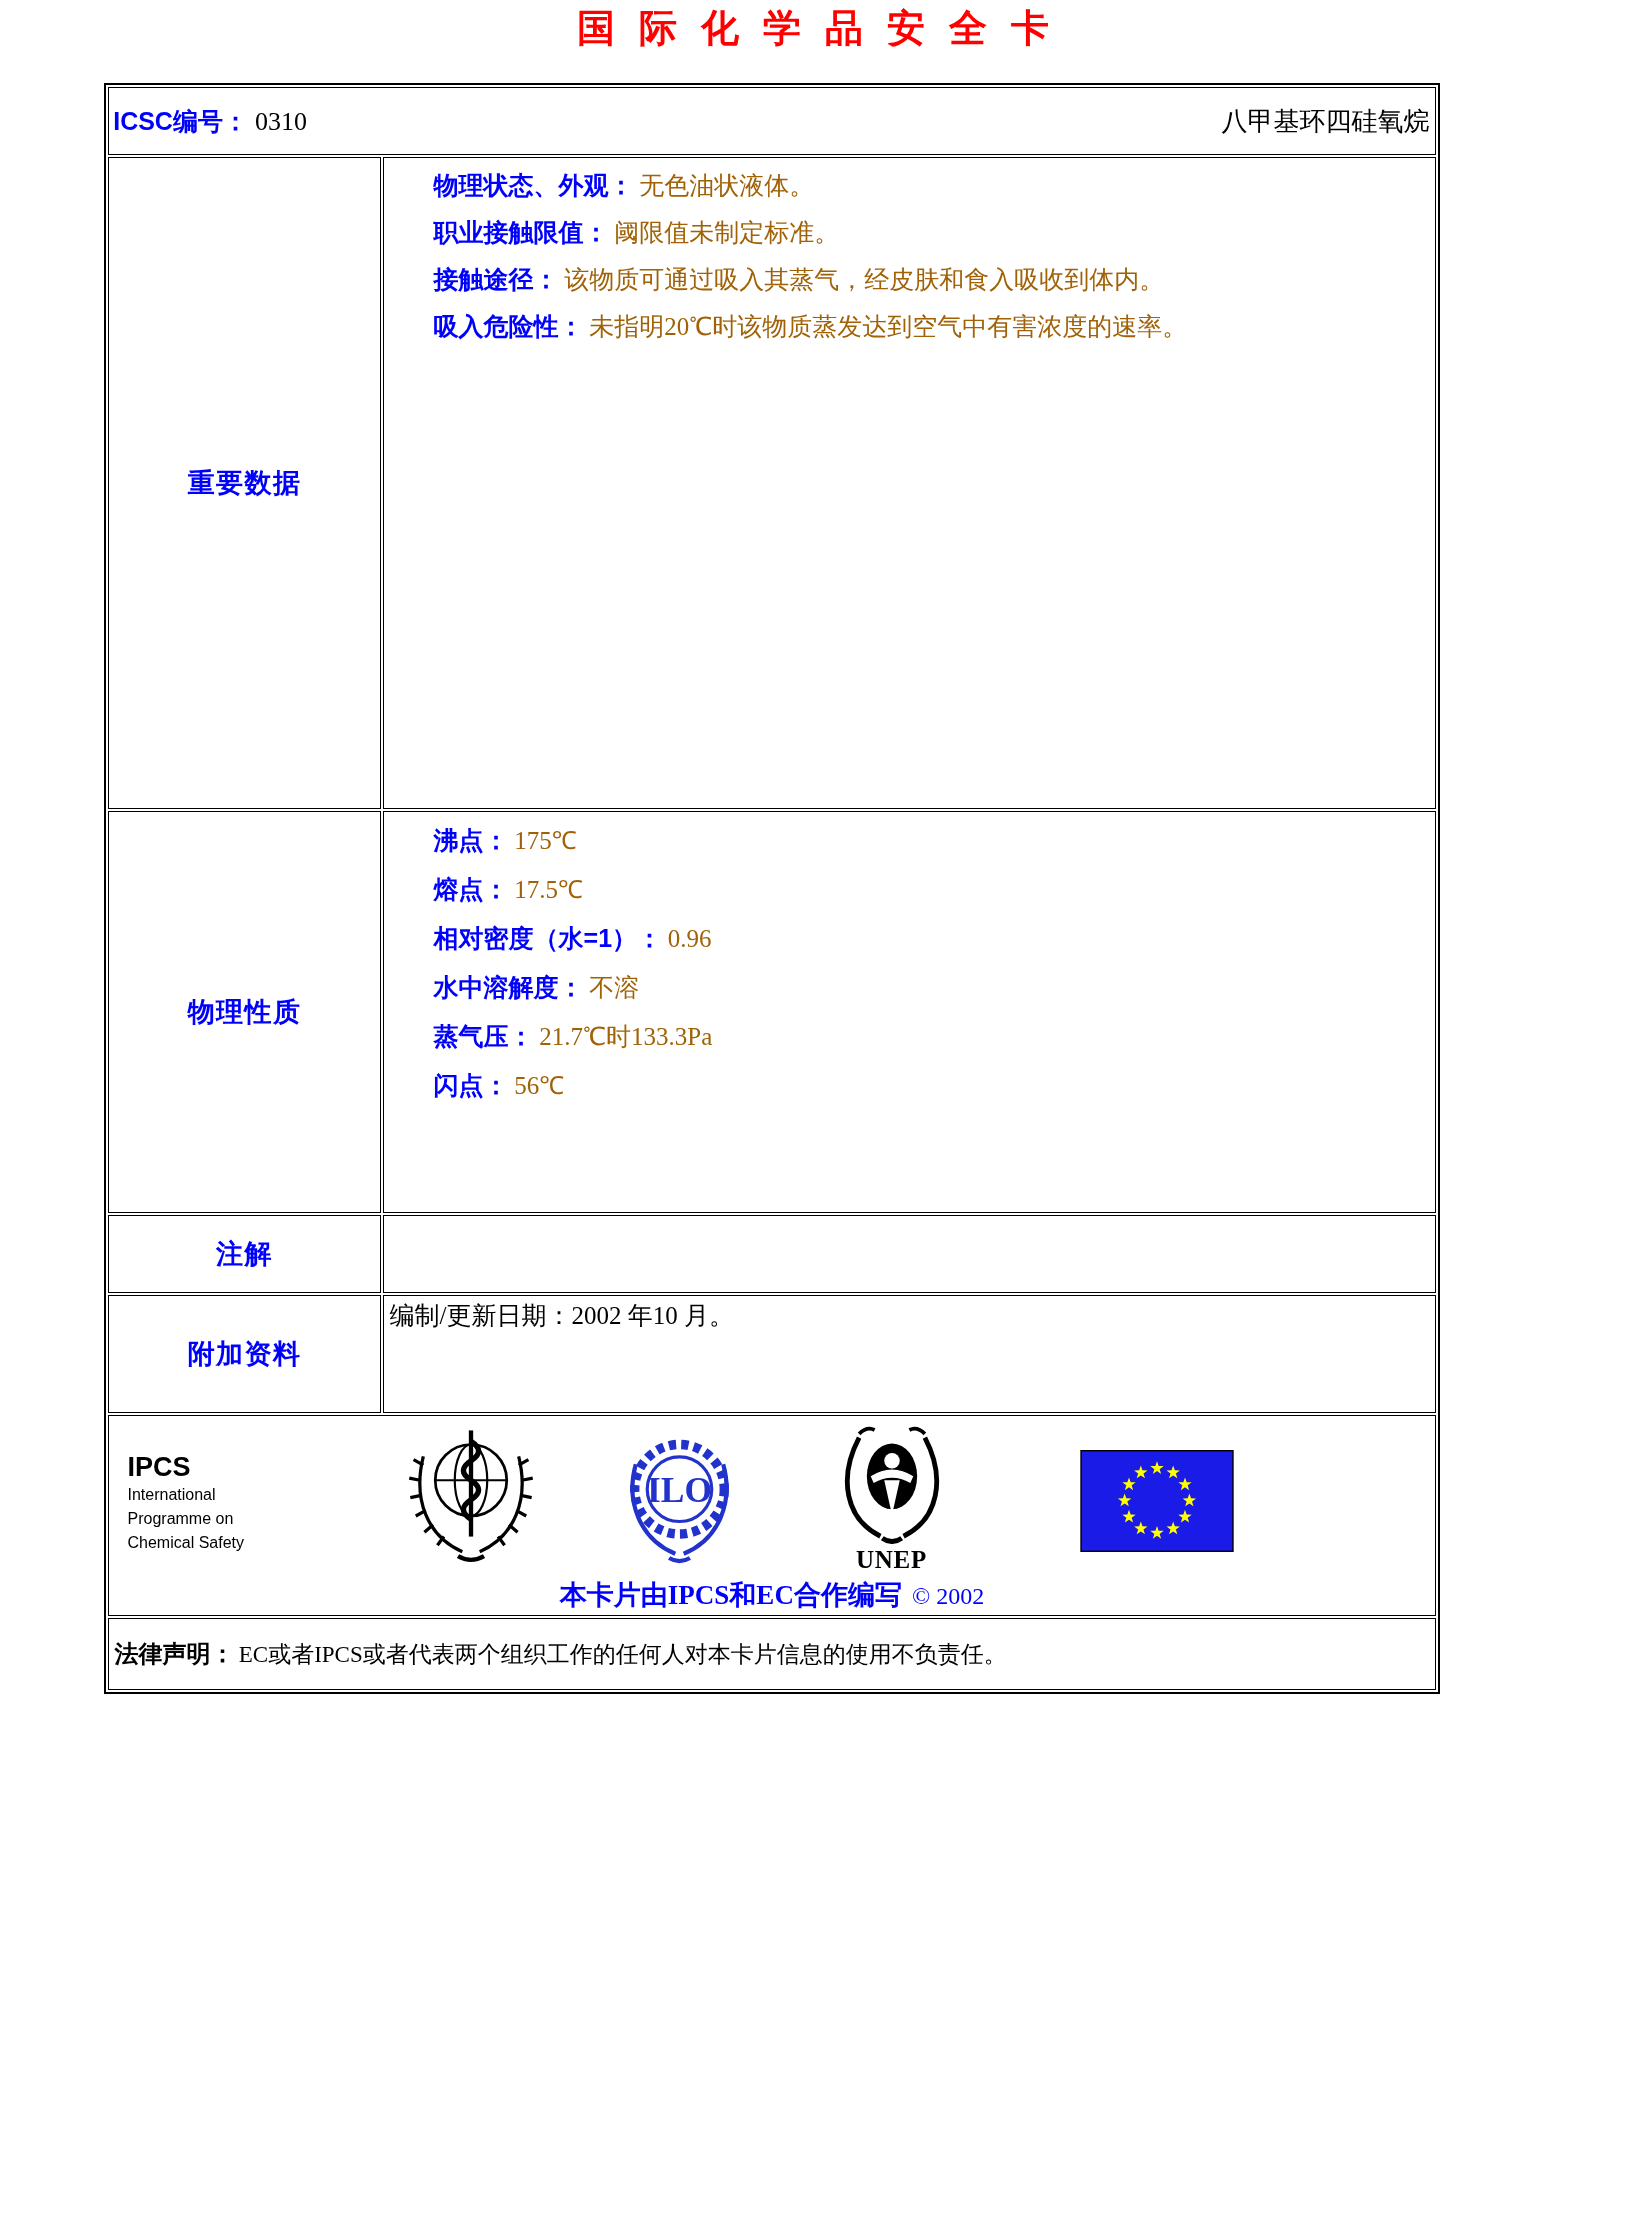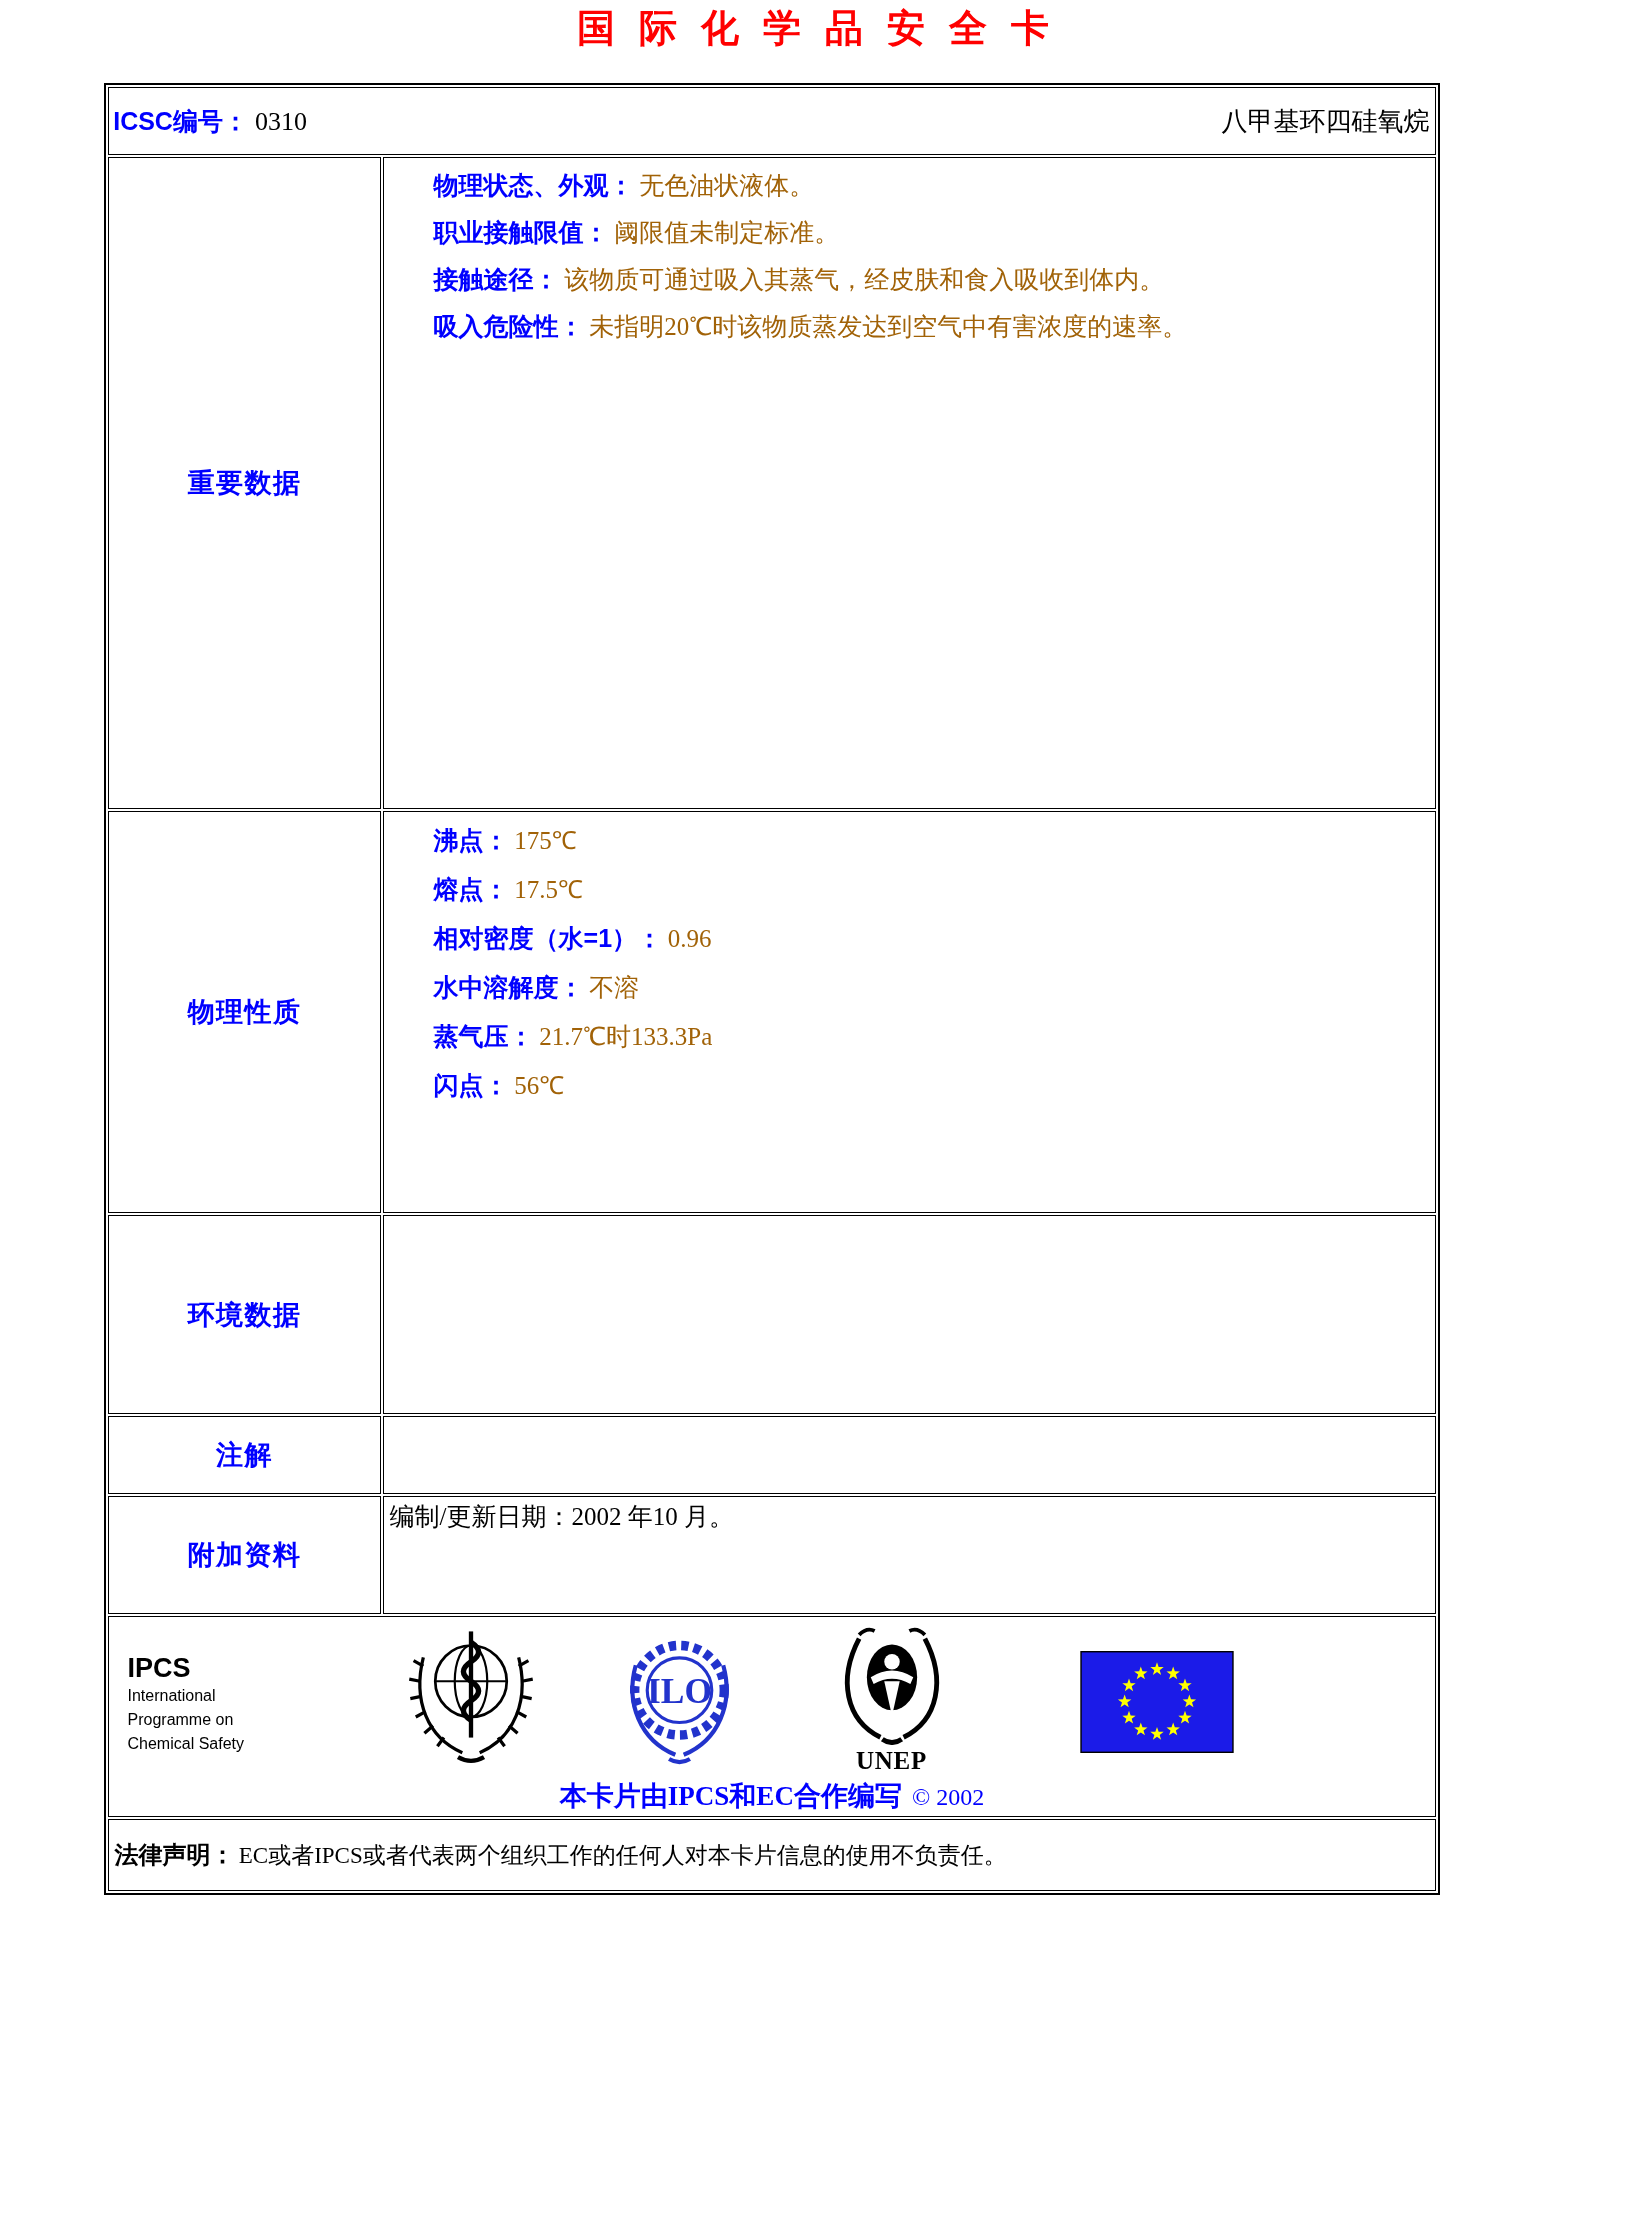--- a/index.html
+++ b/index.html
@@ -122,28 +122,20 @@
     <td class="content phys">
       <div class="line"><span class="k">沸点：</span><span class="v">175℃</span></div>
       <div class="line"><span class="k">熔点：</span><span class="v">17.5℃</span></div>
       <div class="line"><span class="k">相对密度（水=1）：</span><span class="v">0.96</span></div>
       <div class="line"><span class="k">水中溶解度：</span><span class="v">不溶</span></div>
       <div class="line"><span class="k">蒸气压：</span><span class="v">21.7℃时133.3Pa</span></div>
       <div class="line"><span class="k">闪点：</span><span class="v">56℃</span></div>
     </td>
   </tr>
 
-  <tr>
-    <td class="rowlabel" style="height:199px;">
-      <span class="rowlabel-text">环境数据</span>
-    </td>
-    <td class="content">
-      <div class="line v-plain"></div>
-    </td>
-  </tr>
 
   <tr>
     <td class="rowlabel" style="height:78px;">
       <span class="rowlabel-text">注解</span>
     </td>
     <td class="content">
       <div class="line v-plain"></div>
     </td>
   </tr>
 

